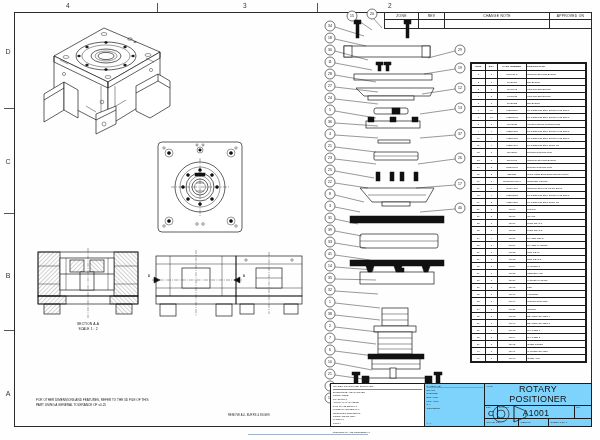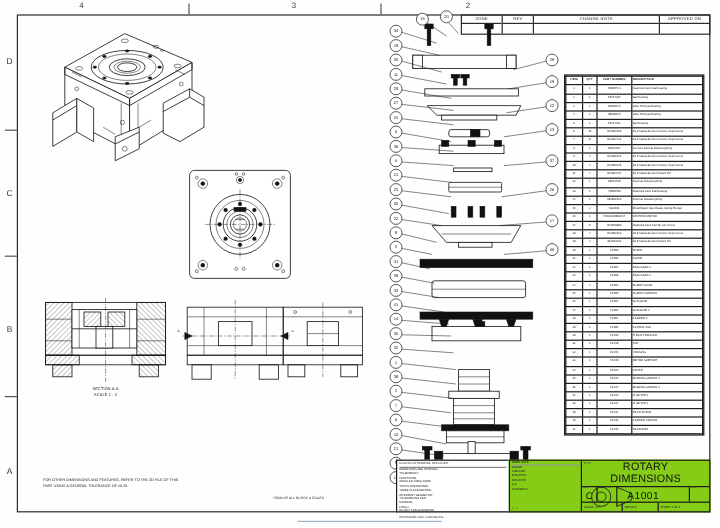--- a/index.html
+++ b/index.html
@@ -125,21 +125,21 @@
   .c-pn   { width: 25%; text-align: center; }
   .c-desc { width: 52%; text-align: left; padding-left: 1.4px; }
 
   
   .titleblock {
     position: absolute;
     left: 424px; top: 383px;
     width: 168px; height: 44px;
     border: .9px solid #1b1b1b;
     display: flex;
-    background: #84cc16;
+    background: #7dd3fc;
   }
   .tb-left {
     width: 60px;
     border-right: .7px solid #1b1b1b;
     display: flex; flex-direction: column;
     padding: 1px 1.5px;
   }
   .tb-right { flex: 1; display: flex; flex-direction: column; }
   .tb-title-row {
     flex: 1;
@@ -1011,21 +1011,21 @@
           <div class="lrow">Q.A.</div>
           <div class="lrow">COMMENTS</div>
         </div>
       <div class="sig">∿ ∿</div>
     </div>
     <div class="tb-right">
       <div class="tb-title-row">
         <span class="lbl">TITLE</span>
         <div class="tb-title">
           <div>ROTARY</div>
-          <div>DIMENSIONS</div>
+          <div>POSITIONER</div>
         </div>
       </div>
       <div class="tb-num-row">
         <div class="tb-size">
           <span class="lbl">SIZE</span>
           <span class="val">C</span>
         </div>
         <div class="tb-dwg">
           <span class="lbl">DWG. NO.</span>
           <span class="val">A1001</span>

